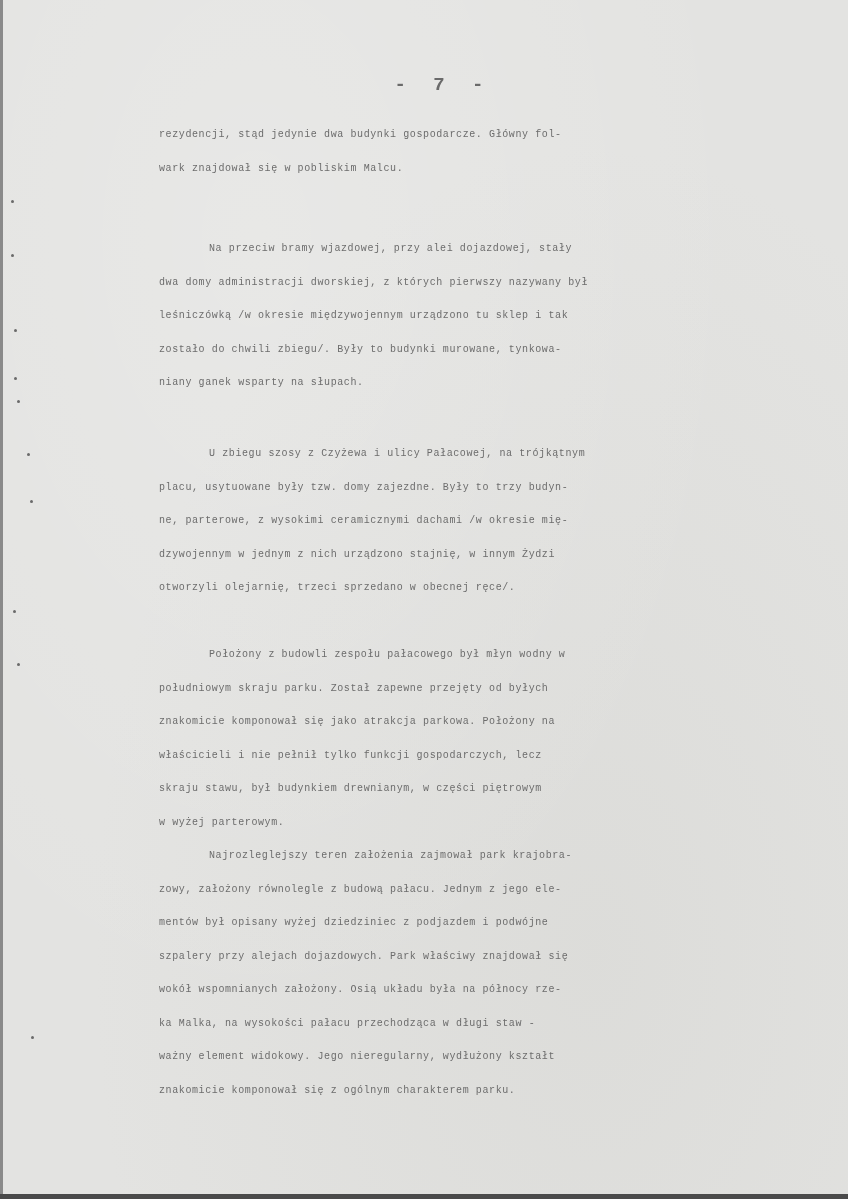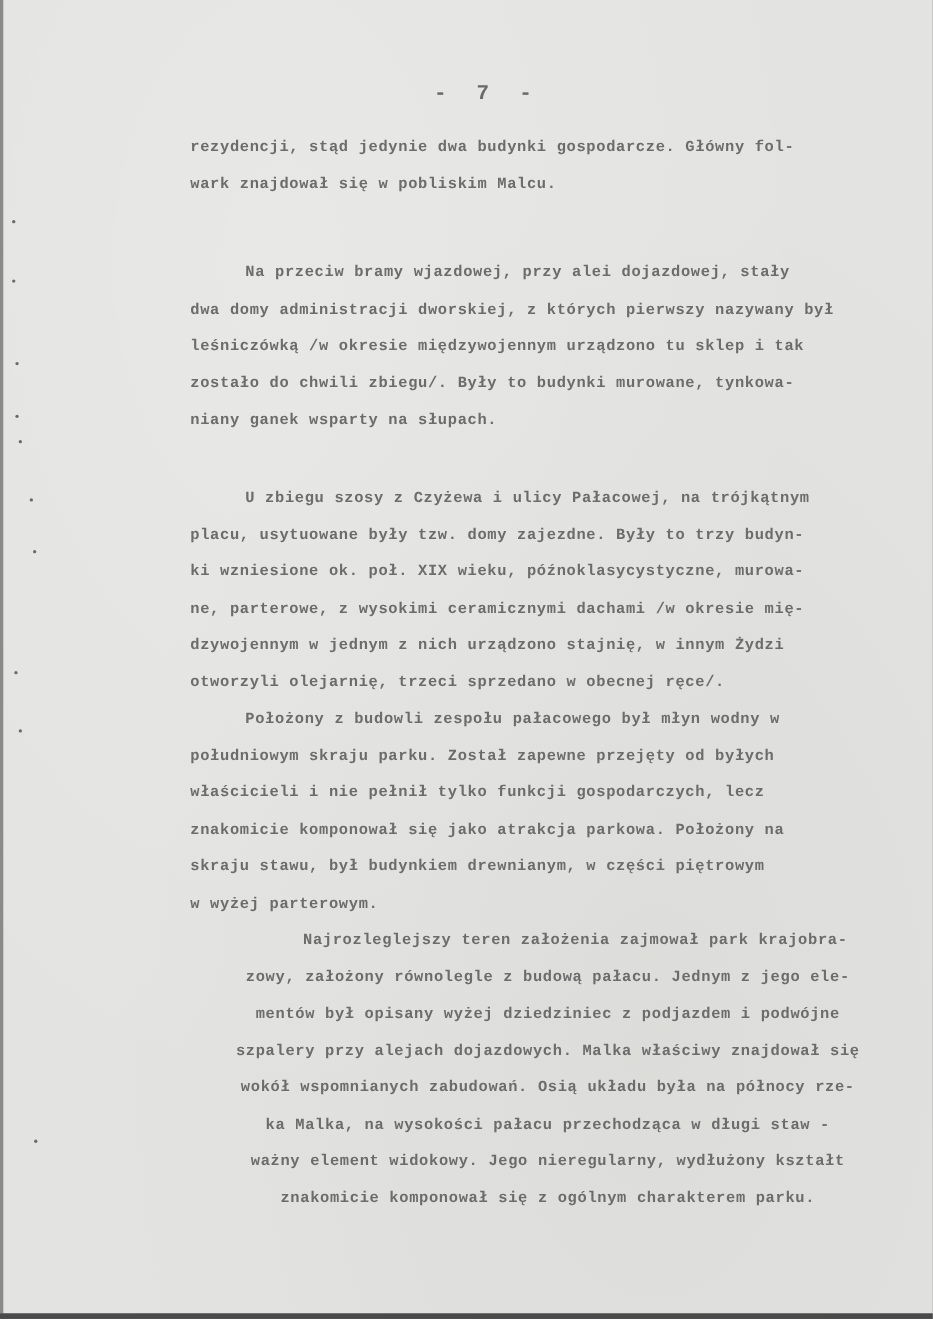--- a/index.html
+++ b/index.html
@@ -39,25 +39,25 @@
       width: 120px;
       text-align: center;
       font-family: "Liberation Mono", monospace;
       font-weight: bold;
       font-size: 19px;
       color: #6a6a6a;
       letter-spacing: 8px;
     }
     .text-block {
       position: absolute;
-      left: 170px;
+      left: 156px;
       width: 650px;
       font-family: "Liberation Mono", monospace;
-      font-weight: bold;
-      font-size: 14px;
+      font-weight: normal;
+      font-size: 10px;
       color: #6c6c6c;
       letter-spacing: 0.6px;
       filter: blur(0.45px);
     }
     .line {
       height: 33.5px;
       line-height: 33.5px;
       white-space: pre;
     }
     .indent { padding-left: 50px; margin-top: 44px; }
@@ -96,40 +96,39 @@
     <div class="line indent">Na przeciw bramy wjazdowej, przy alei dojazdowej, stały</div>
     <div class="line">dwa domy administracji dworskiej, z których pierwszy nazywany był</div>
     <div class="line">leśniczówką /w okresie międzywojennym urządzono tu sklep i tak</div>
     <div class="line">zostało do chwili zbiegu/. Były to budynki murowane, tynkowa-</div>
     <div class="line">niany ganek wsparty na słupach.</div>
   </div>
 
   <div class="text-block" style="top:393px;">
     <div class="line indent">U zbiegu szosy z Czyżewa i ulicy Pałacowej, na trójkątnym</div>
     <div class="line">placu, usytuowane były tzw. domy zajezdne. Były to trzy budyn-</div>
-    <div class="line">ki wzniesione ok. poł. XIX wieku, późnoklasycystyczne, murowa-</div>
     <div class="line">ne, parterowe, z wysokimi ceramicznymi dachami /w okresie mię-</div>
     <div class="line">dzywojennym w jednym z nich urządzono stajnię, w innym Żydzi</div>
     <div class="line">otworzyli olejarnię, trzeci sprzedano w obecnej ręce/.</div>
   </div>
 
   <div class="text-block" style="top:594px;">
     <div class="line indent">Położony z budowli zespołu pałacowego był młyn wodny w</div>
     <div class="line">południowym skraju parku. Został zapewne przejęty od byłych</div>
+    <div class="line">znakomicie komponował się jako atrakcja parkowa. Położony na</div>
     <div class="line">właścicieli i nie pełnił tylko funkcji gospodarczych, lecz</div>
-    <div class="line">znakomicie komponował się jako atrakcja parkowa. Położony na</div>
     <div class="line">skraju stawu, był budynkiem drewnianym, w części piętrowym</div>
     <div class="line">w wyżej parterowym.</div>
   </div>
 
-  <div class="text-block" style="top:795px;text-align:center;">
+  <div class="text-block" style="top:795px;">
     <div class="line indent">Najrozleglejszy teren założenia zajmował park krajobra-</div>
     <div class="line">zowy, założony równolegle z budową pałacu. Jednym z jego ele-</div>
     <div class="line">mentów był opisany wyżej dziedziniec z podjazdem i podwójne</div>
-    <div class="line">szpalery przy alejach dojazdowych. Malka właściwy znajdował się</div>
-    <div class="line">wokół wspomnianych zabudowań. Osią układu była na północy rze-</div>
+    <div class="line">szpalery przy alejach dojazdowych. Park właściwy znajdował się</div>
+    <div class="line">wokół wspomnianych założony. Osią układu była na północy rze-</div>
     <div class="line">ka Malka, na wysokości pałacu przechodząca w długi staw -</div>
     <div class="line">ważny element widokowy. Jego nieregularny, wydłużony kształt</div>
     <div class="line">znakomicie komponował się z ogólnym charakterem parku.</div>
   </div>
 
 </div>
 <div class="bottom-edge"></div>
 
 </body></html>

